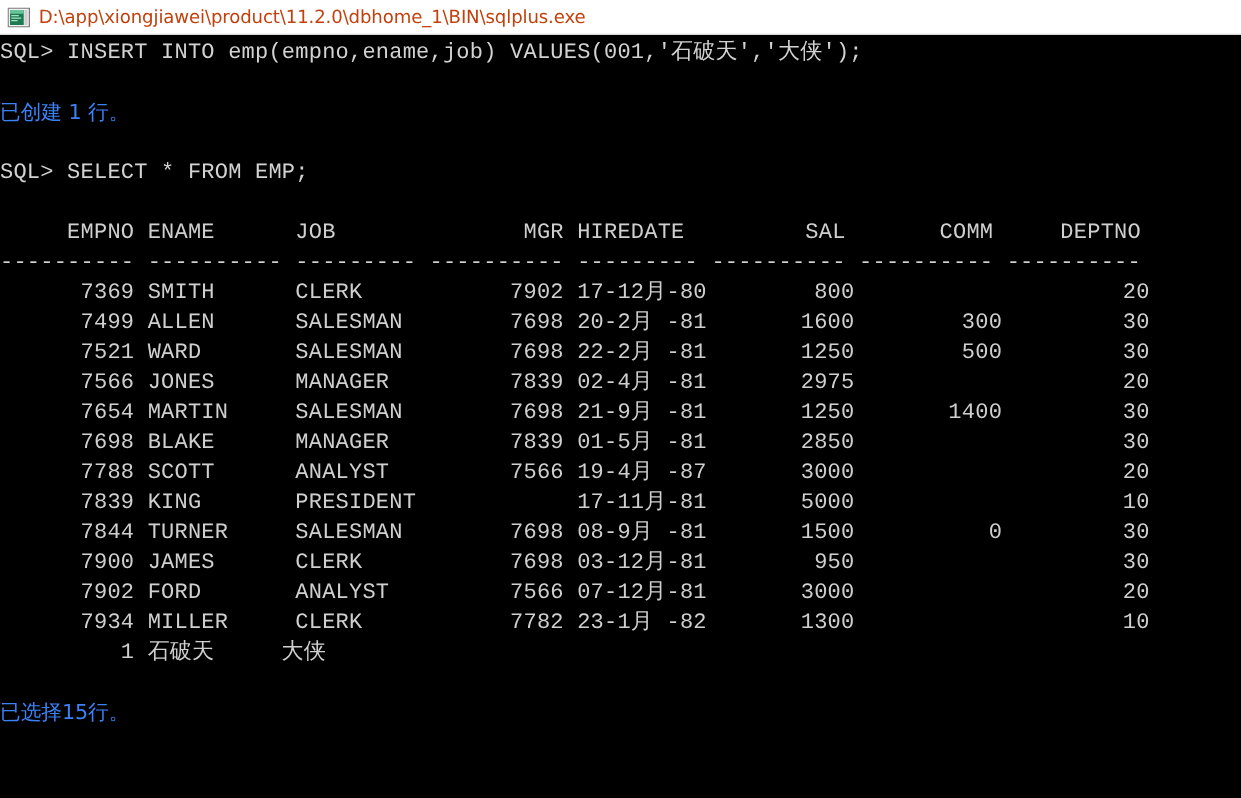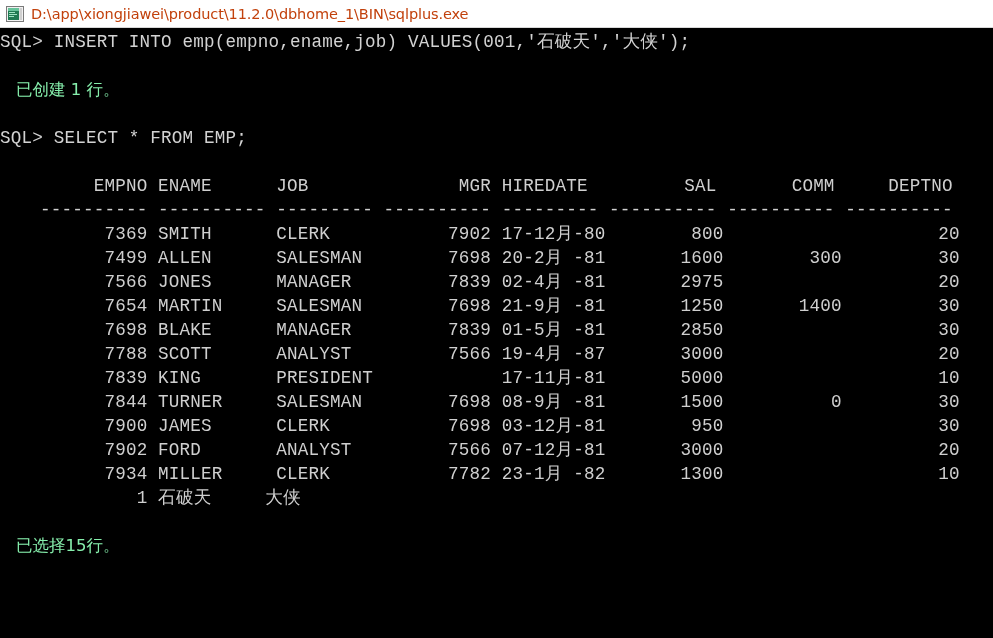--- a/index.html
+++ b/index.html
@@ -46,36 +46,34 @@
     height: 610px;
     box-sizing: border-box;
     padding: 2px 0 0 0;
     overflow: hidden;
   }
   .line {
     font-family: "Liberation Serif", "DejaVu Serif", serif;
     font-size: 19.5px;
     line-height: 24px;
     white-space: pre;
-    color: #86efac;
+    color: #3b82f6;
     height: 24px;
     letter-spacing: 0px;
-    padding-left: 16px;
   }
 
   
   .grid {
     font-family: "Liberation Mono", "DejaVu Sans Mono", monospace;
     font-size: 17.6px;
     line-height: 24px;
     white-space: pre;
     color: #cfcfcf;
     height: 24px;
     letter-spacing: 0.18px;
-    padding-left: 40px;
   }
   .cmdline {
     font-family: "Liberation Mono", "DejaVu Sans Mono", monospace;
     font-size: 17.6px;
     line-height: 24px;
     white-space: pre;
     color: #d2d2d2;
     height: 24px;
     letter-spacing: 0.18px;
   }
@@ -115,20 +113,21 @@
   <div class="cmdline">SQL&gt; SELECT * FROM EMP;</div>
 
   <div class="grid blank">&nbsp;</div>
 
   <div class="grid">     EMPNO ENAME      JOB              MGR HIREDATE         SAL       COMM     DEPTNO</div>
   <div class="grid">---------- ---------- --------- ---------- --------- ---------- ---------- ----------</div>
 
   <div id="table-rows">
       <div class="grid">      7369 SMITH      CLERK           7902 17-12月-80        800                    20</div>
       <div class="grid">      7499 ALLEN      SALESMAN        7698 20-2月 -81       1600        300         30</div>
+      <div class="grid">      7521 WARD       SALESMAN        7698 22-2月 -81       1250        500         30</div>
       <div class="grid">      7566 JONES      MANAGER         7839 02-4月 -81       2975                    20</div>
       <div class="grid">      7654 MARTIN     SALESMAN        7698 21-9月 -81       1250       1400         30</div>
       <div class="grid">      7698 BLAKE      MANAGER         7839 01-5月 -81       2850                    30</div>
       <div class="grid">      7788 SCOTT      ANALYST         7566 19-4月 -87       3000                    20</div>
       <div class="grid">      7839 KING       PRESIDENT            17-11月-81       5000                    10</div>
       <div class="grid">      7844 TURNER     SALESMAN        7698 08-9月 -81       1500          0         30</div>
       <div class="grid">      7900 JAMES      CLERK           7698 03-12月-81        950                    30</div>
       <div class="grid">      7902 FORD       ANALYST         7566 07-12月-81       3000                    20</div>
       <div class="grid">      7934 MILLER     CLERK           7782 23-1月 -82       1300                    10</div>
       <div class="grid">         1 石破天     大侠</div>

